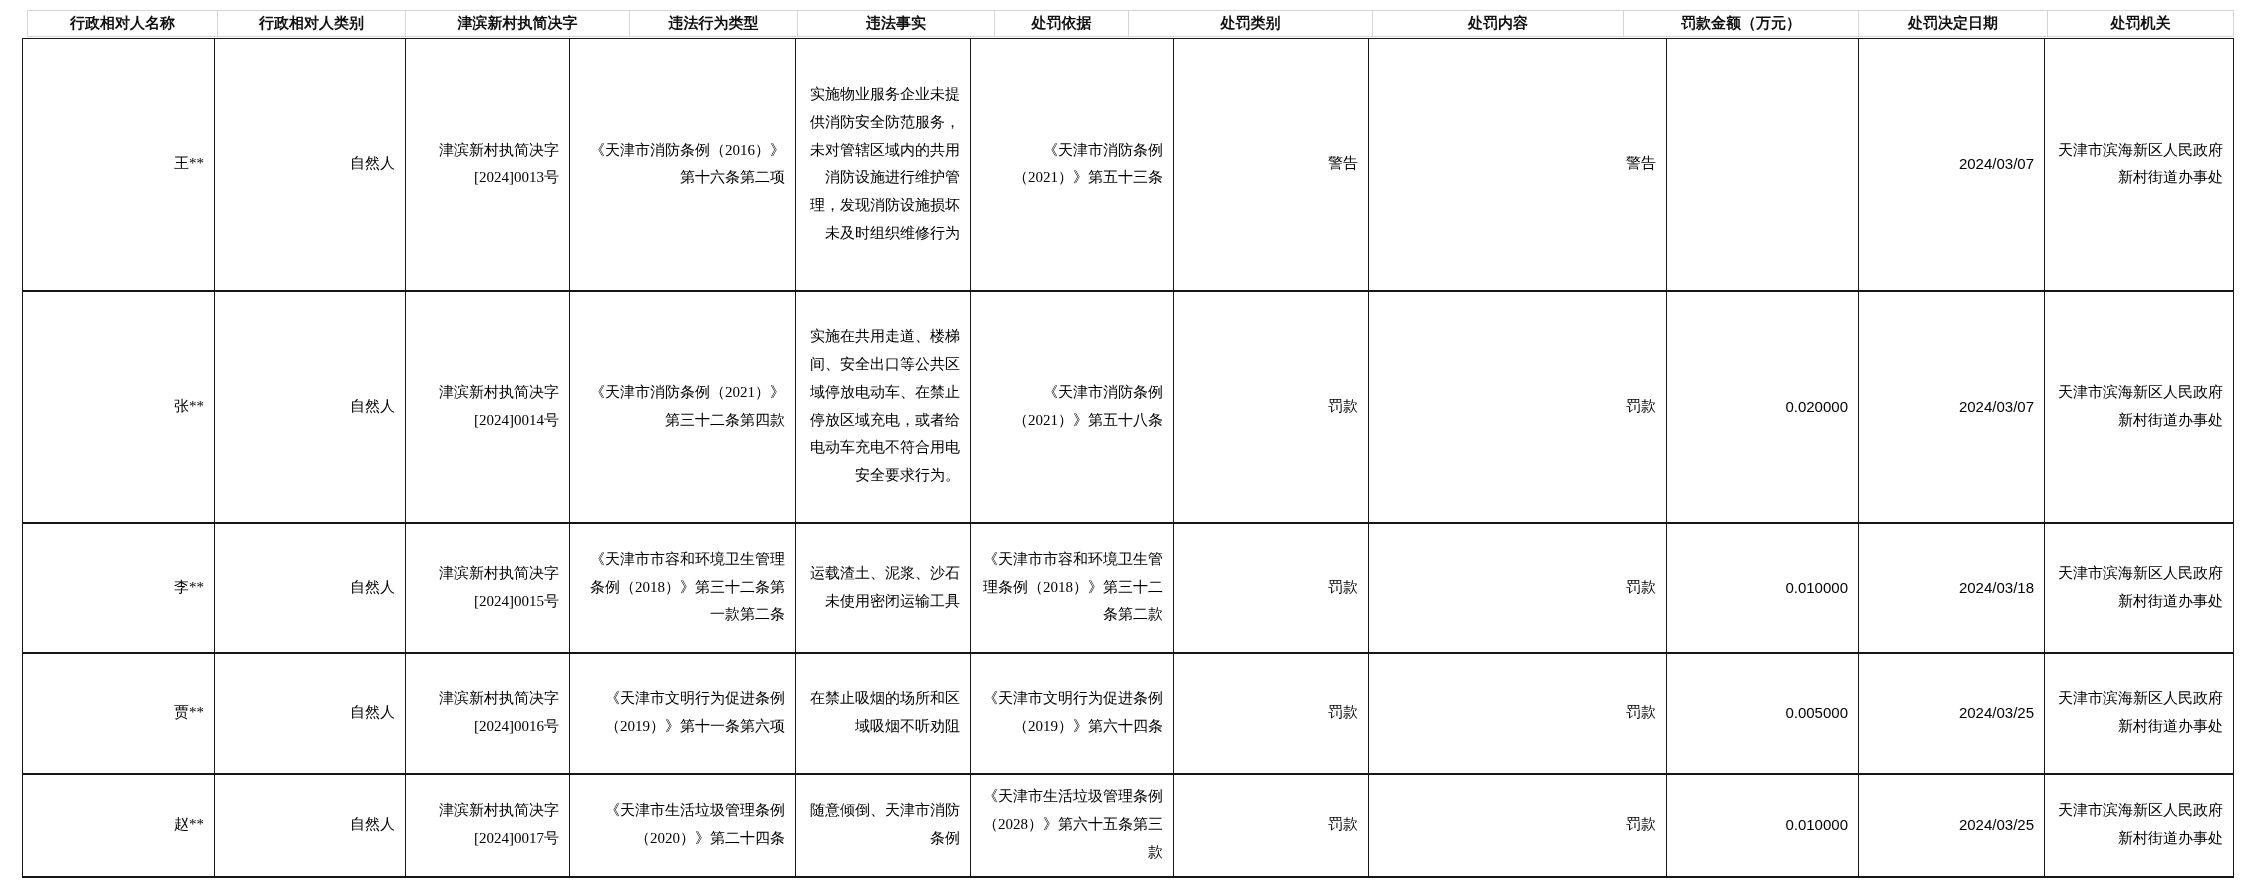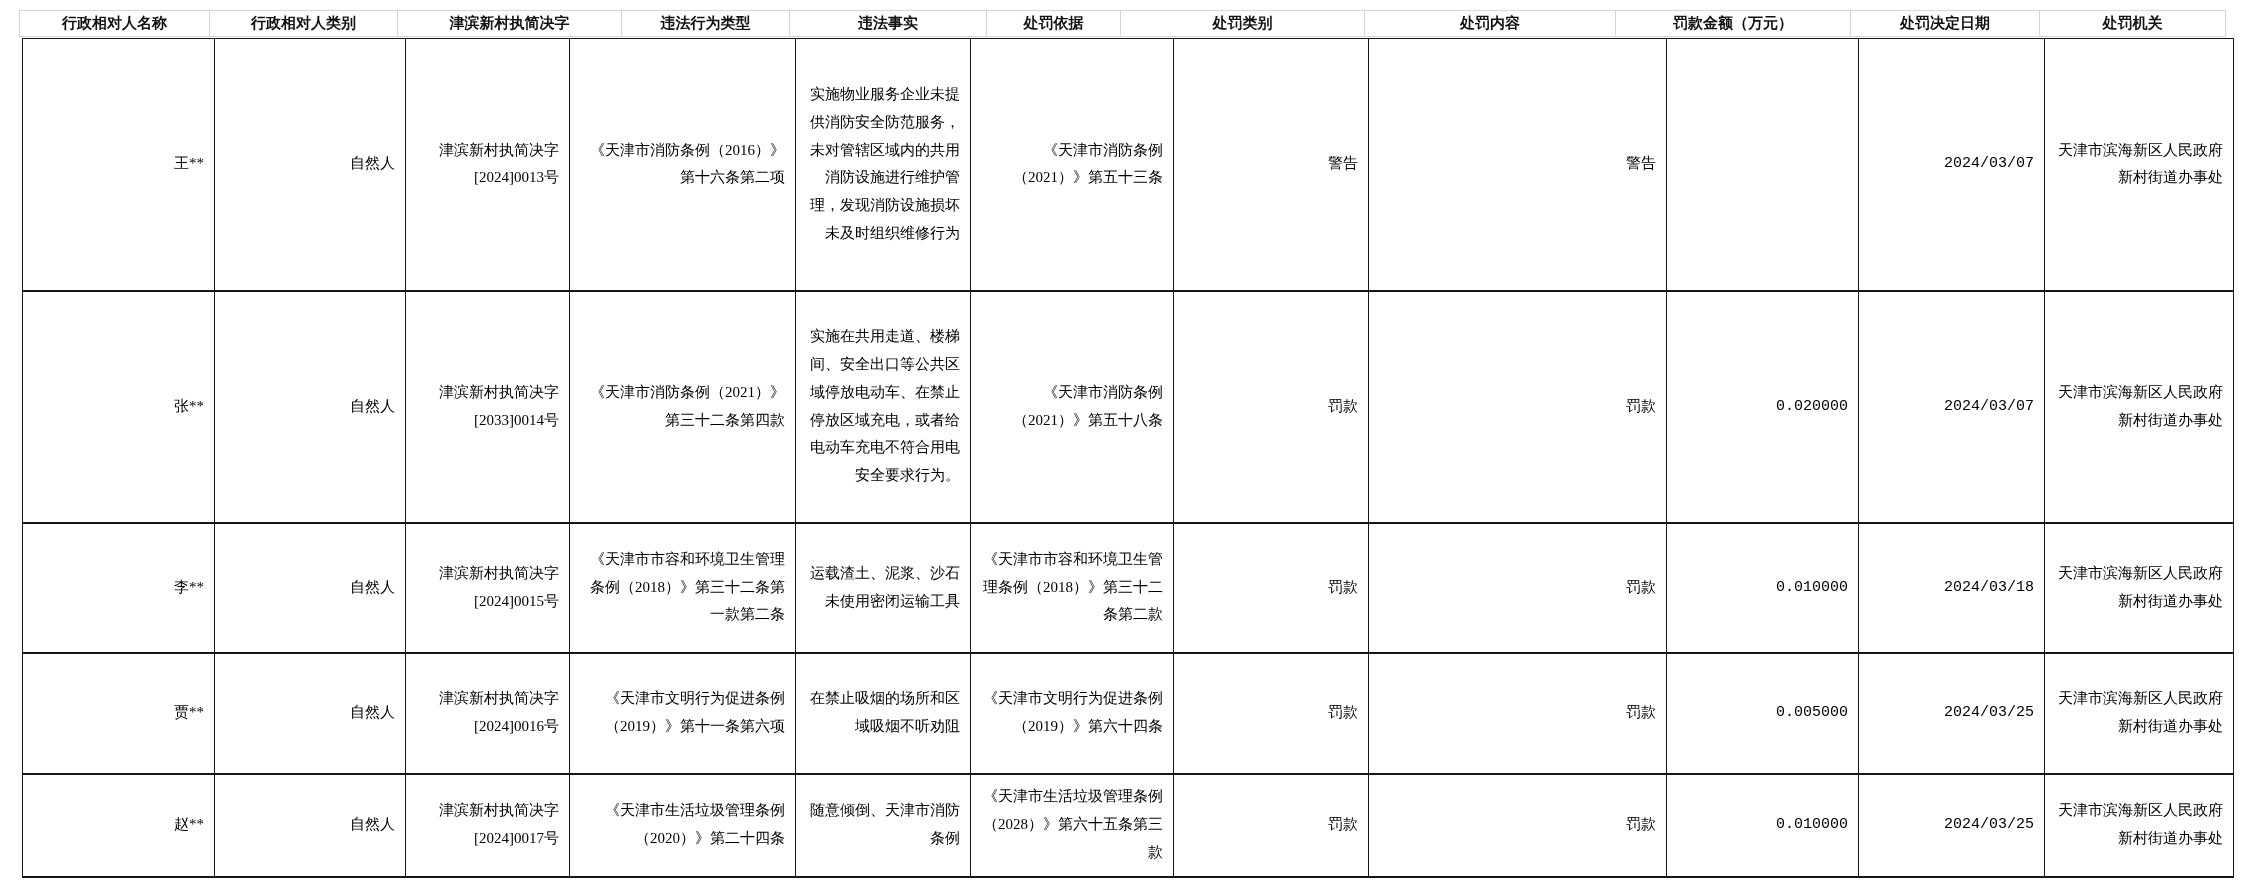--- a/index.html
+++ b/index.html
@@ -13,21 +13,21 @@
     width: 2254px;
     height: 885px;
     background: #ffffff;
     overflow: hidden;
   }
   table { border-collapse: collapse; table-layout: fixed; }
 
   
   .header-table {
     position: absolute;
-    left: 19px;
+    left: 27px;
     top: 10px;
     width: 2206px;
   }
   .header-table th {
     border: 1px solid #d6d6da;
     height: 25px;
     padding: 0 4px;
     font-size: 15px;
     font-weight: 600;
     color: #111111;
@@ -53,21 +53,21 @@
     padding: 2px 10px;
     font-size: 15px;
     line-height: 1.85;
     color: #000000;
     text-align: right;
     vertical-align: middle;
     font-family: "Liberation Serif", "DejaVu Serif", serif;
   }
   .body-table tr:first-child td { border-top-width: 1px; }
   .body-table td.num {
-    font-family: Liberation Mono, monospace;
+    font-family: Liberation Sans, sans-serif;
   }
 </style>
 </head>
 <body>
 
 <div class="stage">
 
   <table class="header-table">
     <colgroup>
       <col style="width:190px">
@@ -125,21 +125,21 @@
       <td>警告</td>
       <td>警告</td>
       <td class="num"></td>
       <td class="num">2024/03/07</td>
       <td>天津市滨海新区人民政府新村街道办事处</td>
     </tr>
 
     <tr style="height:232px">
       <td>张**</td>
       <td>自然人</td>
-      <td>津滨新村执简决字[2033]0014号</td>
+      <td>津滨新村执简决字[2024]0014号</td>
       <td>《天津市消防条例（2021）》第三十二条第四款</td>
       <td>实施在共用走道、楼梯间、安全出口等公共区域停放电动车、在禁止停放区域充电，或者给电动车充电不符合用电安全要求行为。</td>
       <td>《天津市消防条例（2021）》第五十八条</td>
       <td>罚款</td>
       <td>罚款</td>
       <td class="num">0.020000</td>
       <td class="num">2024/03/07</td>
       <td>天津市滨海新区人民政府新村街道办事处</td>
     </tr>
 

